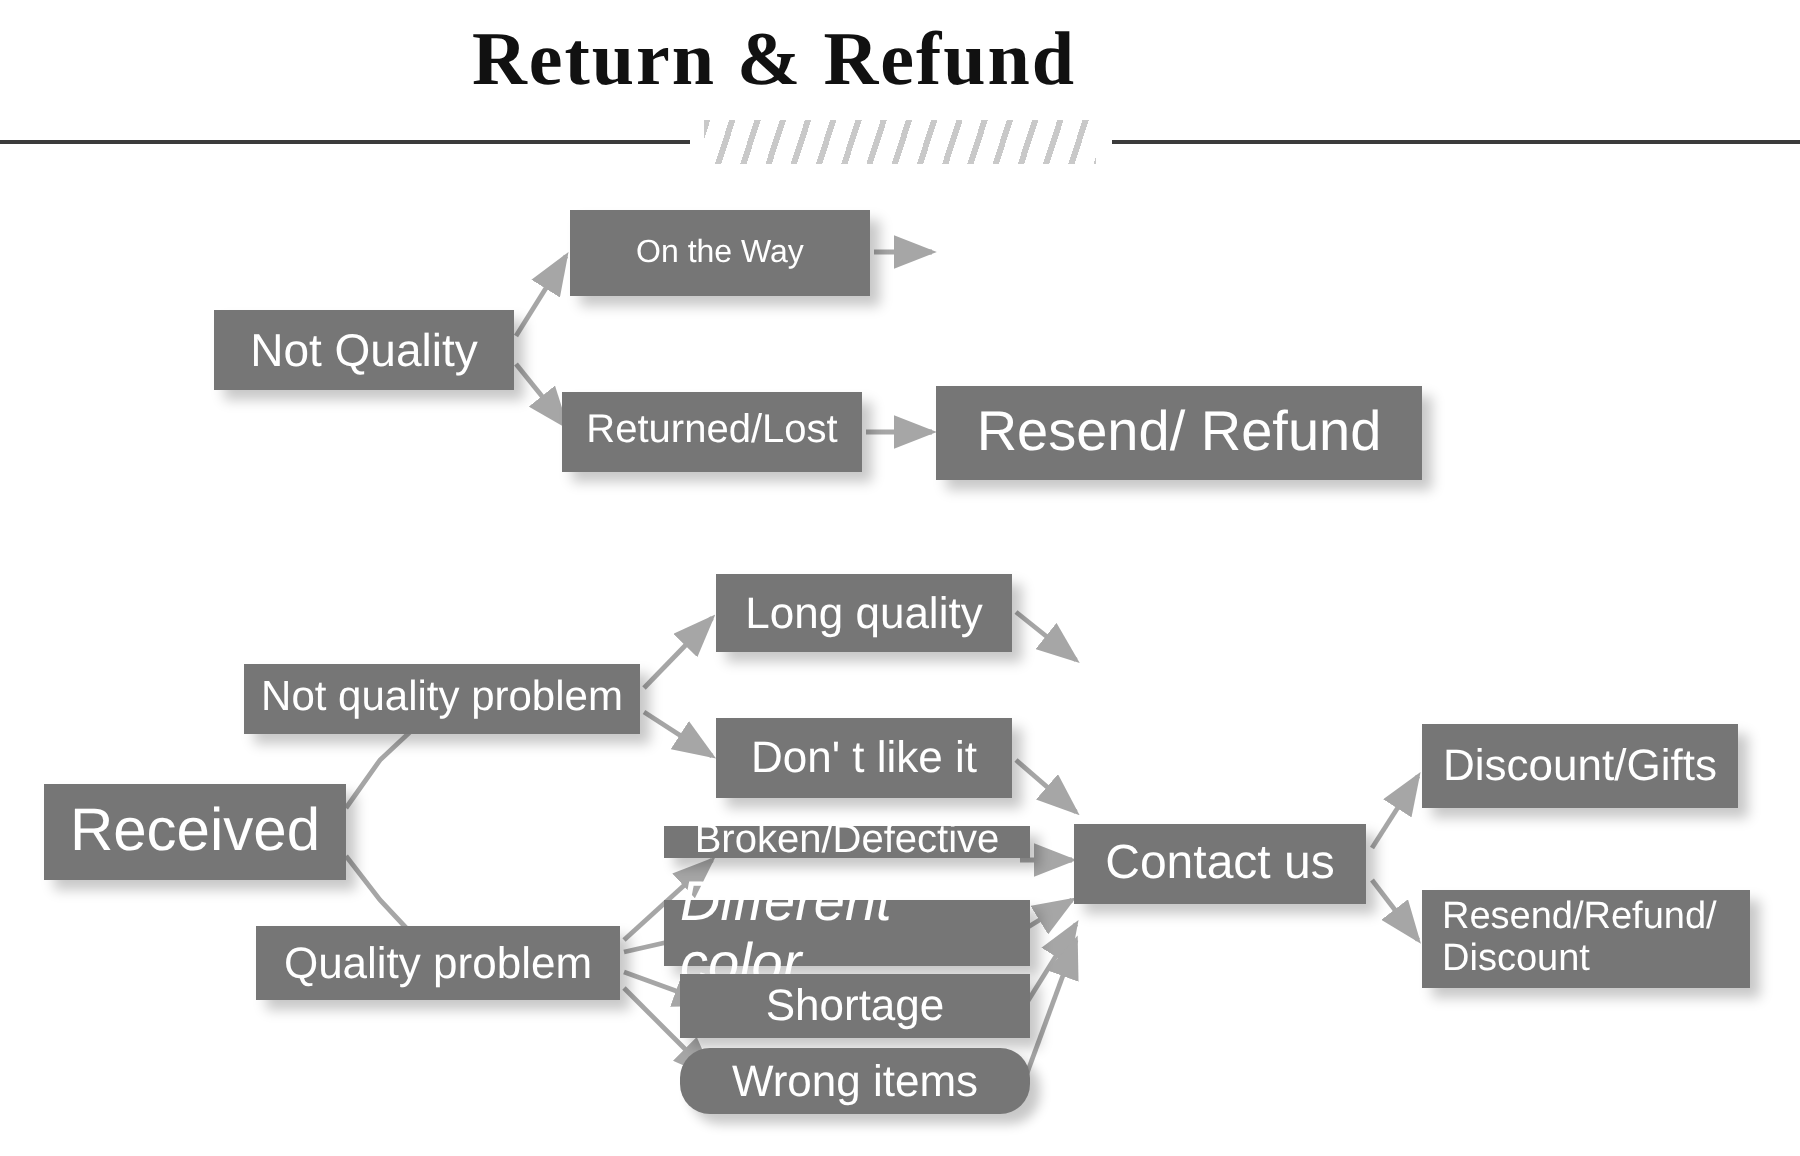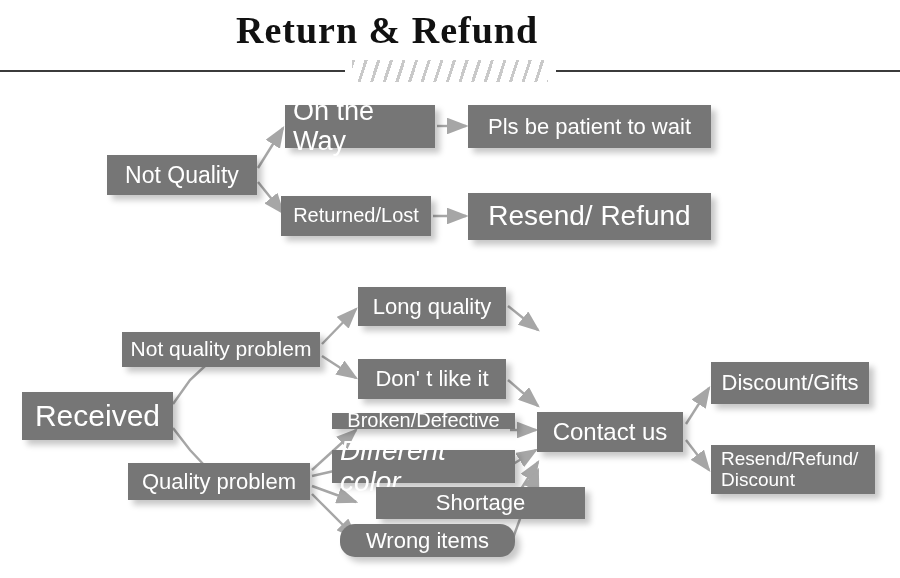--- a/index.html
+++ b/index.html
@@ -130,43 +130,42 @@
       <path d="M513,502 L538,462"></path>
       <path d="M513,538 L538,470"></path>
 
       <path d="M686,424 L709,388"></path>
       <path d="M686,440 L709,470"></path>
     </g>
   </svg>
 
   <div class="node" style="left:107px; top:155px; width:150px; height:40px; font-size:23px;">Not Quality</div>
 
-  <div class="node" style="left:285px; top:105px; width:150px; height:43px; font-size:27px;">On the Way</div>
+  <div class="node" style="left:285px; top:105px; width:150px; height:43px; font-size:16px;">On the Way</div>
 
   <div class="node" style="left:281px; top:196px; width:150px; height:40px; font-size:20px;">Returned/Lost</div>
 
-  <div class="node" style="left:468px; top:105px; width:243px; height:43px; font-size:22px;">Pls be patient to wait</div>
 
   <div class="node" style="left:468px; top:193px; width:243px; height:47px; font-size:28px;">Resend/ Refund</div>
 
   <div class="node" style="left:22px; top:392px; width:151px; height:48px; font-size:30px;">Received</div>
 
   <div class="node" style="left:122px; top:332px; width:198px; height:35px; font-size:21px;">Not quality problem</div>
 
   <div class="node" style="left:128px; top:463px; width:182px; height:37px; font-size:22px;">Quality problem</div>
 
   <div class="node" style="left:358px; top:287px; width:148px; height:39px; font-size:22px;">Long quality</div>
 
   <div class="node" style="left:358px; top:359px; width:148px; height:40px; font-size:22px;">Don'  t like it</div>
 
   <div class="node" style="left:332px; top:413px; width:183px; height:16px; font-size:20px;">Broken/Defective</div>
 
   <div class="node" style="left:332px; top:450px; width:183px; height:33px; font-size:28px;font-style:italic;">Different color</div>
 
-  <div class="node" style="left:340px; top:487px; width:209px; height:32px; font-size:22px;margin-left:36px;">Shortage</div>
+  <div class="node" style="left:340px; top:487px; width:175px; height:32px; font-size:22px;">Shortage</div>
 
   <div class="node" style="left:340px; top:524px; width:175px; height:33px; font-size:22px;border-radius:15px;">Wrong items</div>
 
   <div class="node" style="left:537px; top:412px; width:146px; height:40px; font-size:24px;">Contact us</div>
 
   <div class="node" style="left:711px; top:362px; width:158px; height:42px; font-size:22px;">Discount/Gifts</div>
 
   <div class="node left-align" style="left:711px; top:445px; width:164px; height:49px; font-size:19px;">Resend/Refund/
 Discount</div>
 

